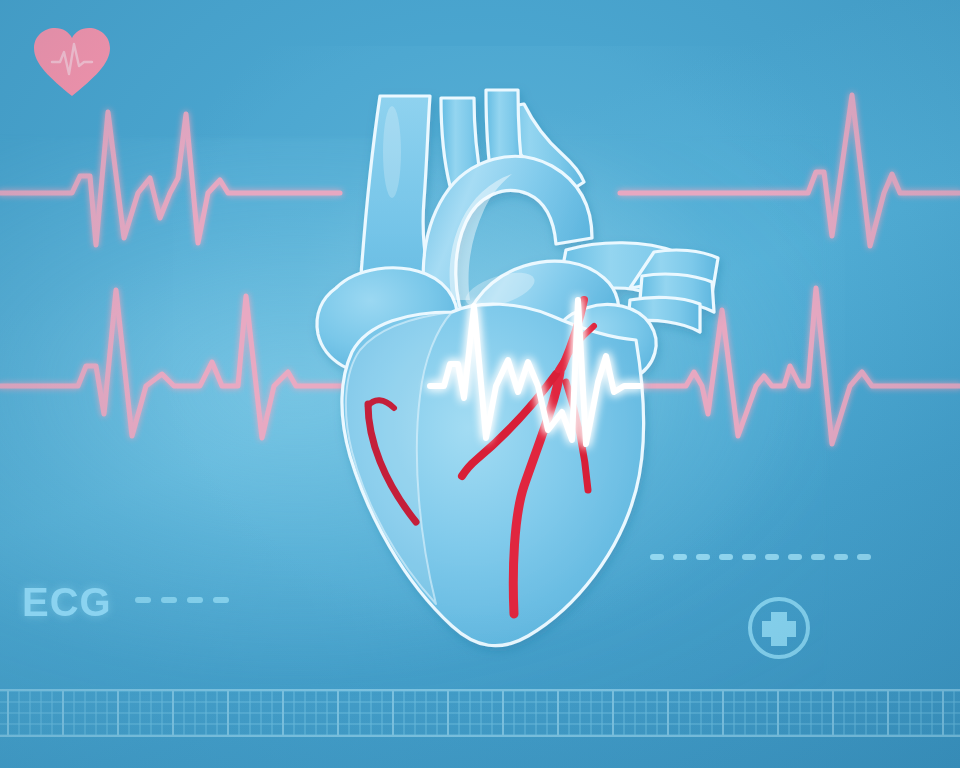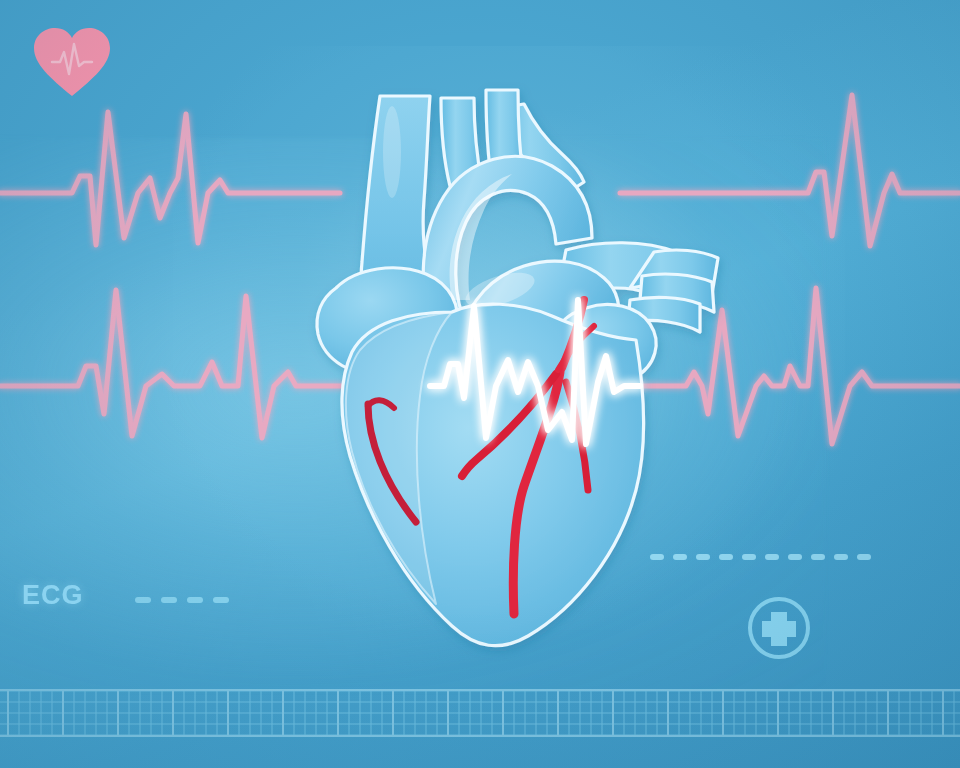--- a/index.html
+++ b/index.html
@@ -53,21 +53,21 @@
     inset: 0;
     width: 960px;
     height: 768px;
   }
 
   
   .ecg-label {
     position: absolute;
     left: 22px;
     top: 580px;
-    font-size: 27px;
+    font-size: 40px;
     font-weight: bold;
     letter-spacing: 1px;
     color: #8bd3f0;
     text-shadow: 0 0 10px rgba(160,225,245,0.45);
     user-select: none;
   }
 </style>
 </head>
 <body>
 

